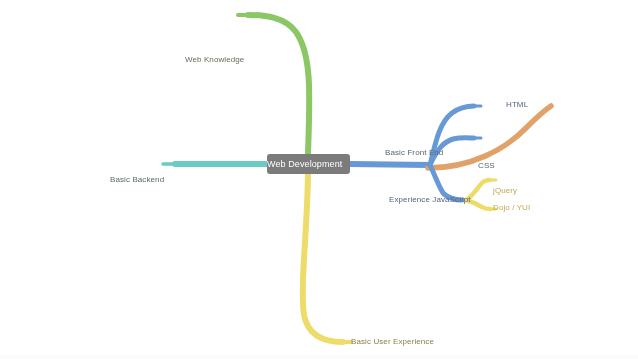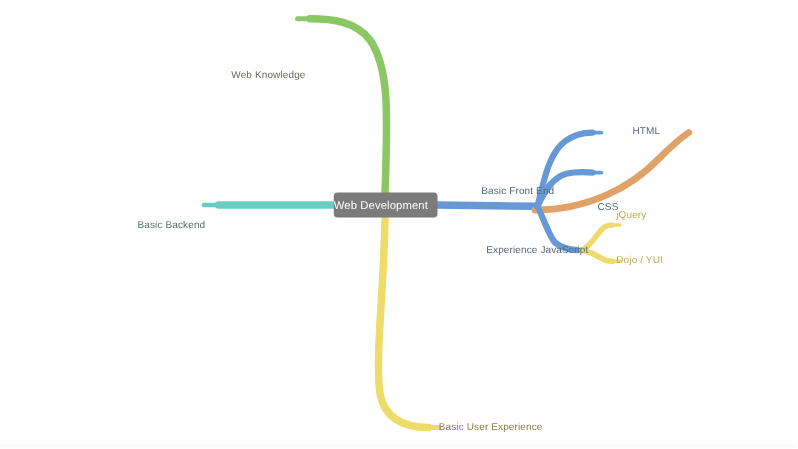--- a/index.html
+++ b/index.html
@@ -108,19 +108,19 @@
   <div class="node-label" style="left:361px; top:149px; color:#55657a;margin-left:24px;">Basic Front End</div>
 
   <div class="node-label" style="left:351px; top:338px; color:#8a8248;">Basic User Experience</div>
 
   <div class="node-label" style="left:506px; top:101px; color:#55657a;">HTML</div>
 
   <div class="node-label" style="left:478px; top:134px; color:#55657a;margin-top:28px;">CSS</div>
 
   <div class="node-label" style="left:389px; top:196px; color:#55657a;">Experience JavaScript</div>
 
-  <div class="node-label" style="left:493px; top:168px; color:#b8ad4e;">jQuery</div>
+  <div class="node-label" style="left:493px; top:187px; color:#b8ad4e;">jQuery</div>
 
   <div class="node-label" style="left:493px; top:204px; color:#b8ad4e;text-align:right;">Dojo / YUI</div>
 
   <div class="bottom-edge"></div>
 
 </div>
 
 </body></html>

